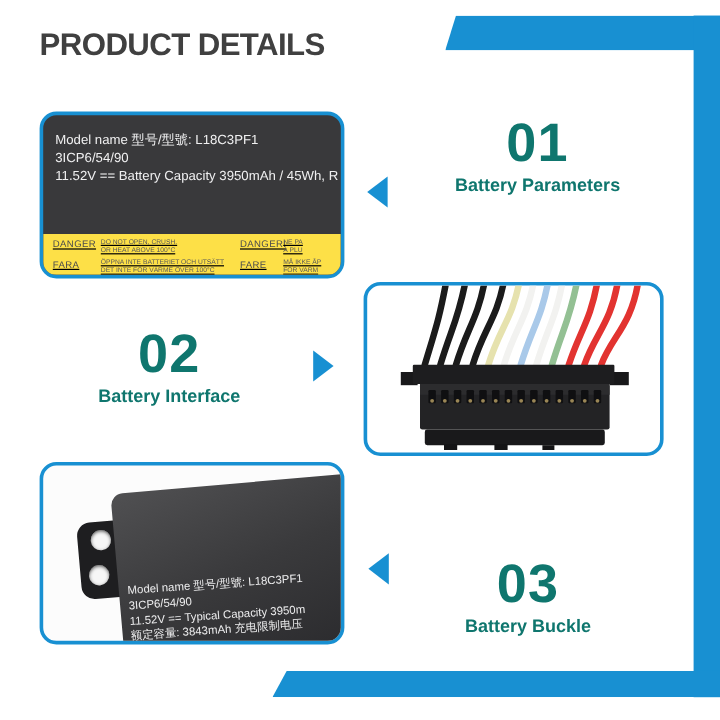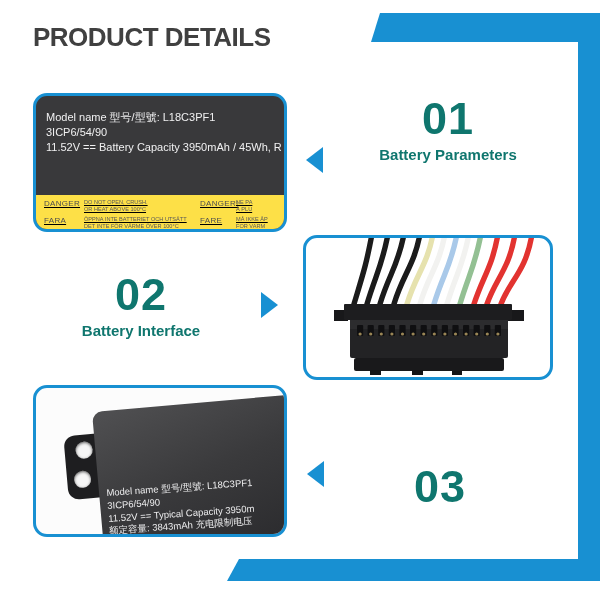--- a/index.html
+++ b/index.html
@@ -203,14 +203,15 @@
   <div class="batt-text">
     <div>Model name 型号/型號: L18C3PF1</div>
     <div>3ICP6/54/90</div>
     <div>11.52V == Typical Capacity 3950m</div>
     <div>额定容量: 3843mAh  充电限制电压</div>
   </div>
 </div>
 
 <div class="sec" id="sec3">
   <div class="sec-num">03</div>
+  <div class="sec-label">Battery Buckle</div>
 </div>
 <div class="tri" id="tri3"></div>
 
 </body></html>

